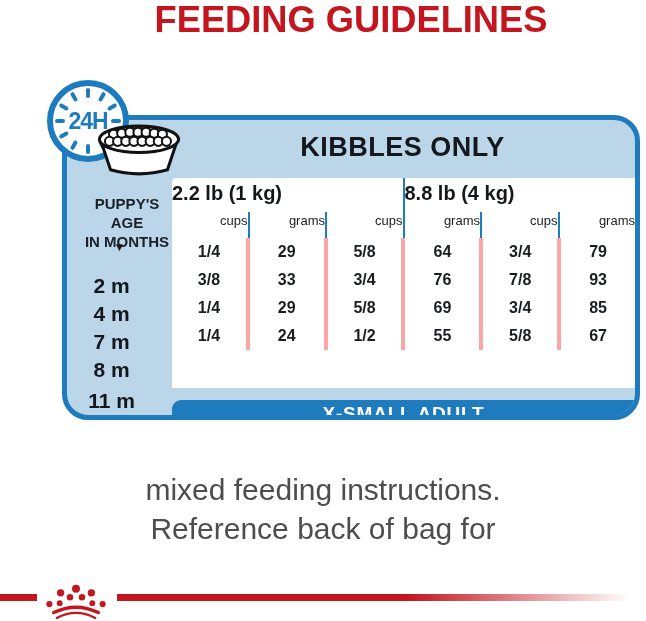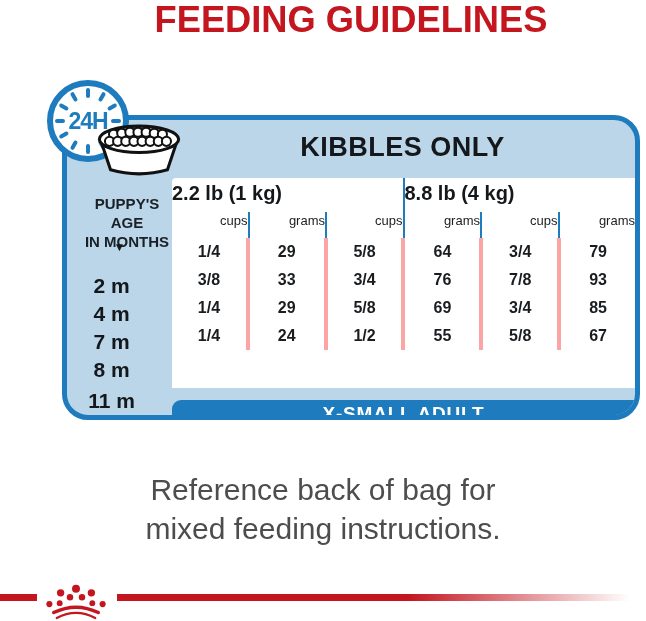--- a/index.html
+++ b/index.html
@@ -185,22 +185,22 @@
         <circle cx="30" cy="21" r="4.5"></circle>
       <circle cx="38" cy="21" r="4.5"></circle>
         <circle cx="46" cy="21" r="4.5"></circle>
         <circle cx="54" cy="21" r="4.5"></circle>
       <circle cx="62" cy="21" r="4.5"></circle>
         <circle cx="70" cy="21" r="4.5"></circle>
     </g>
   </svg>
 
   <div class="note">
+    <div>mixed feeding instructions.</div>
     <div>Reference back of bag for</div>
-    <div>mixed feeding instructions.</div>
   </div>
 
   <div class="footer-line-left"></div>
 
   <svg class="crown" viewBox="0 0 86 52">
     <g fill="#C3161F">
       <circle cx="8.4" cy="30" r="4"></circle>
       <circle cx="23" cy="15.4" r="4.8"></circle>
       <circle cx="43" cy="10" r="5.2"></circle>
       <circle cx="63" cy="15.4" r="4.8"></circle>

